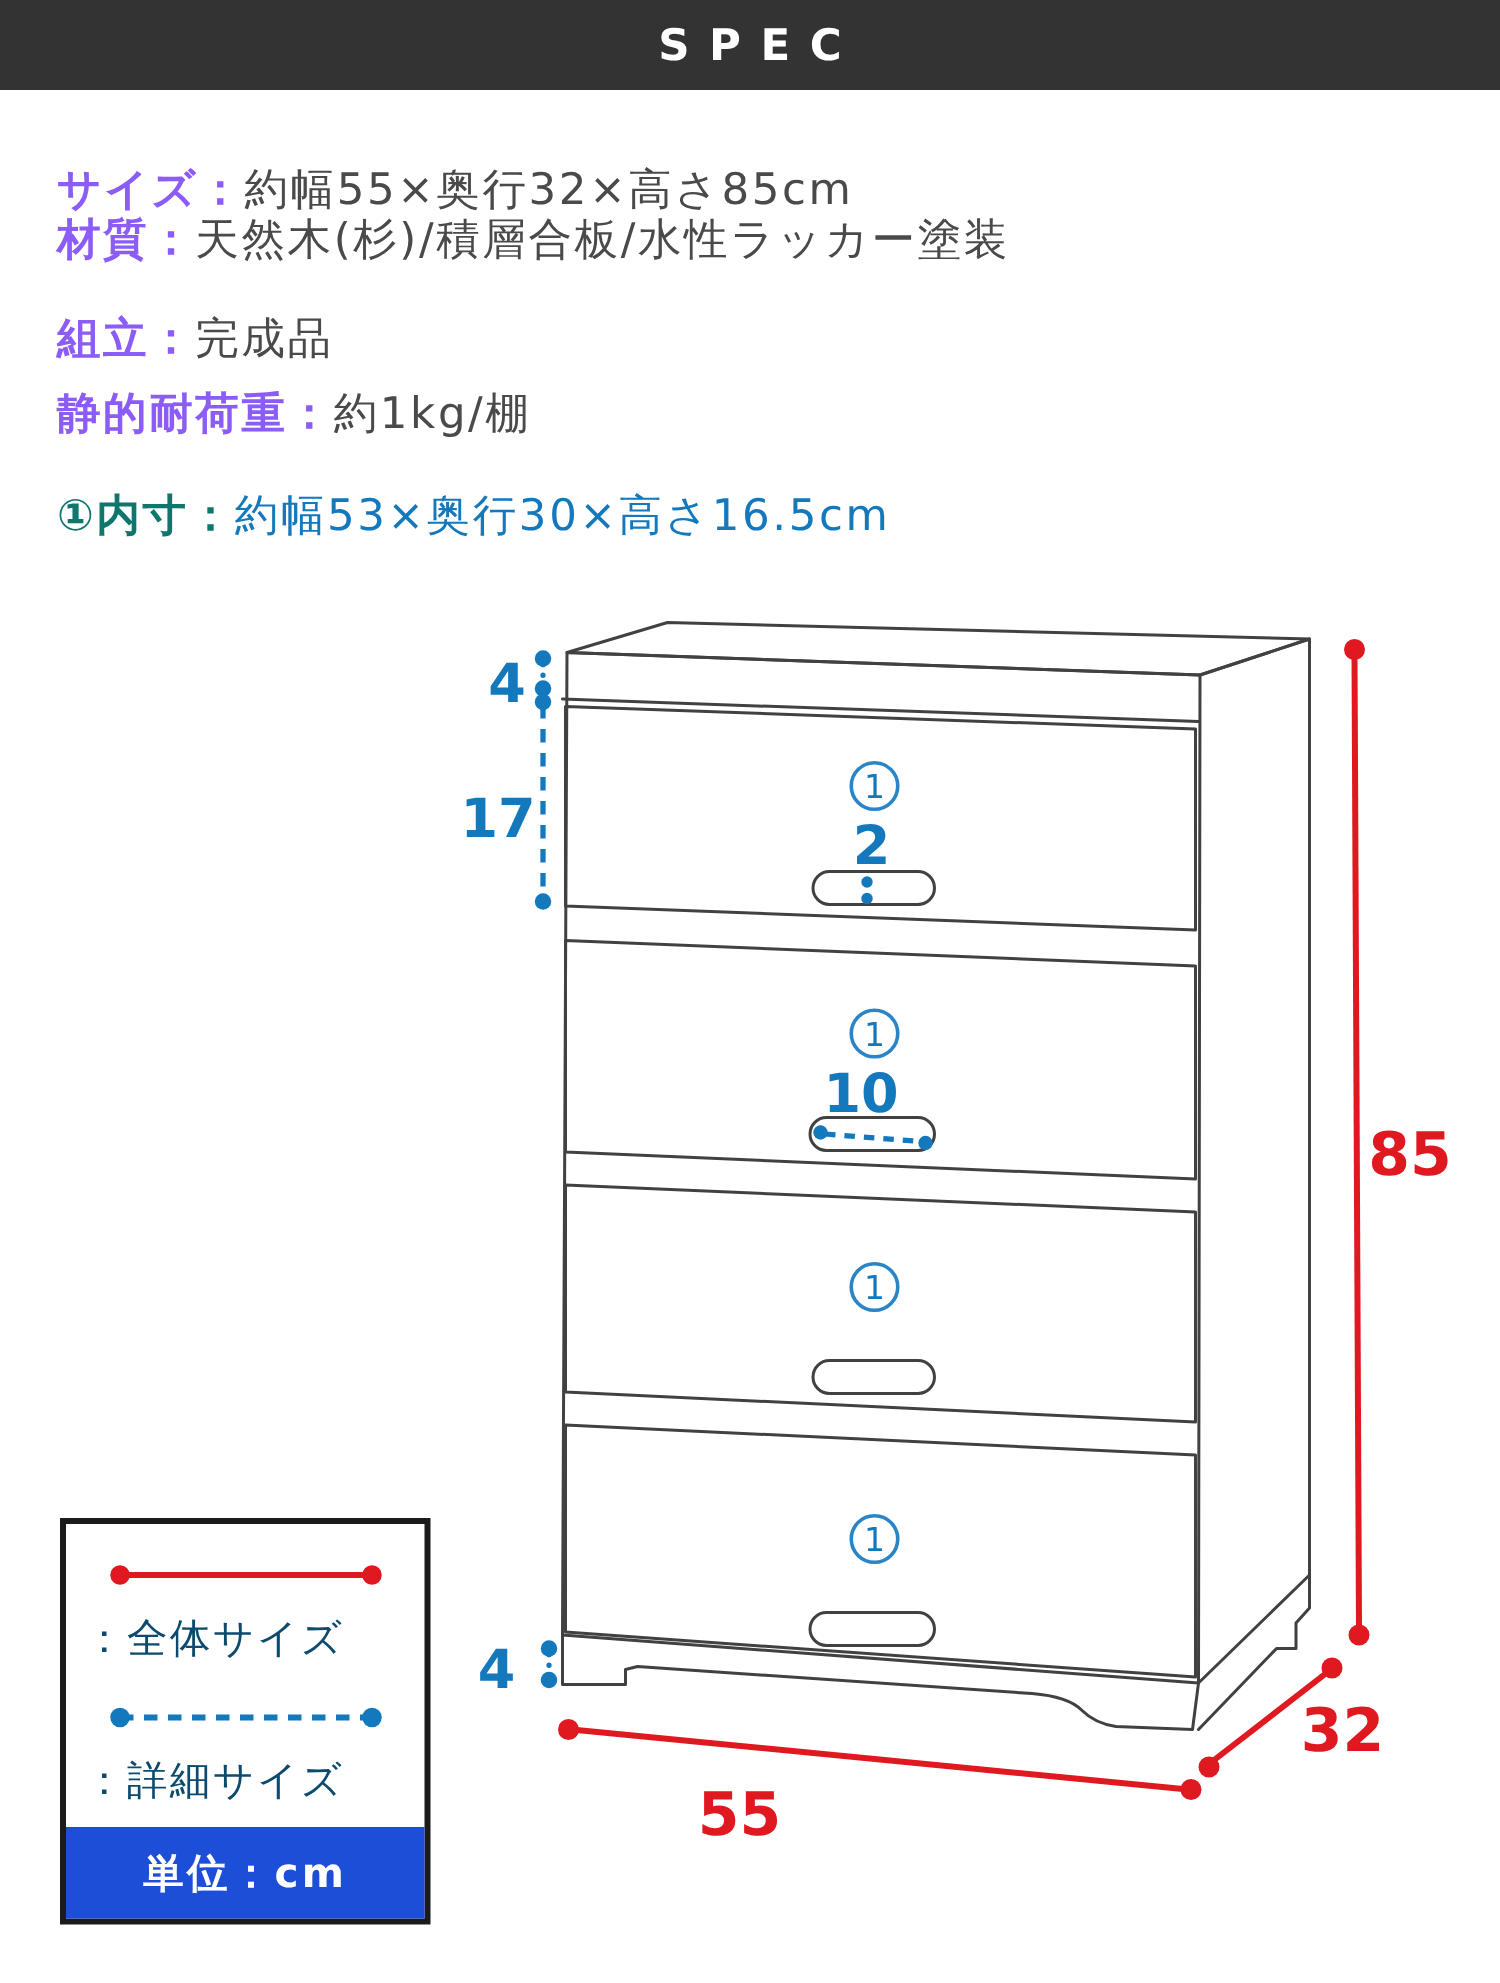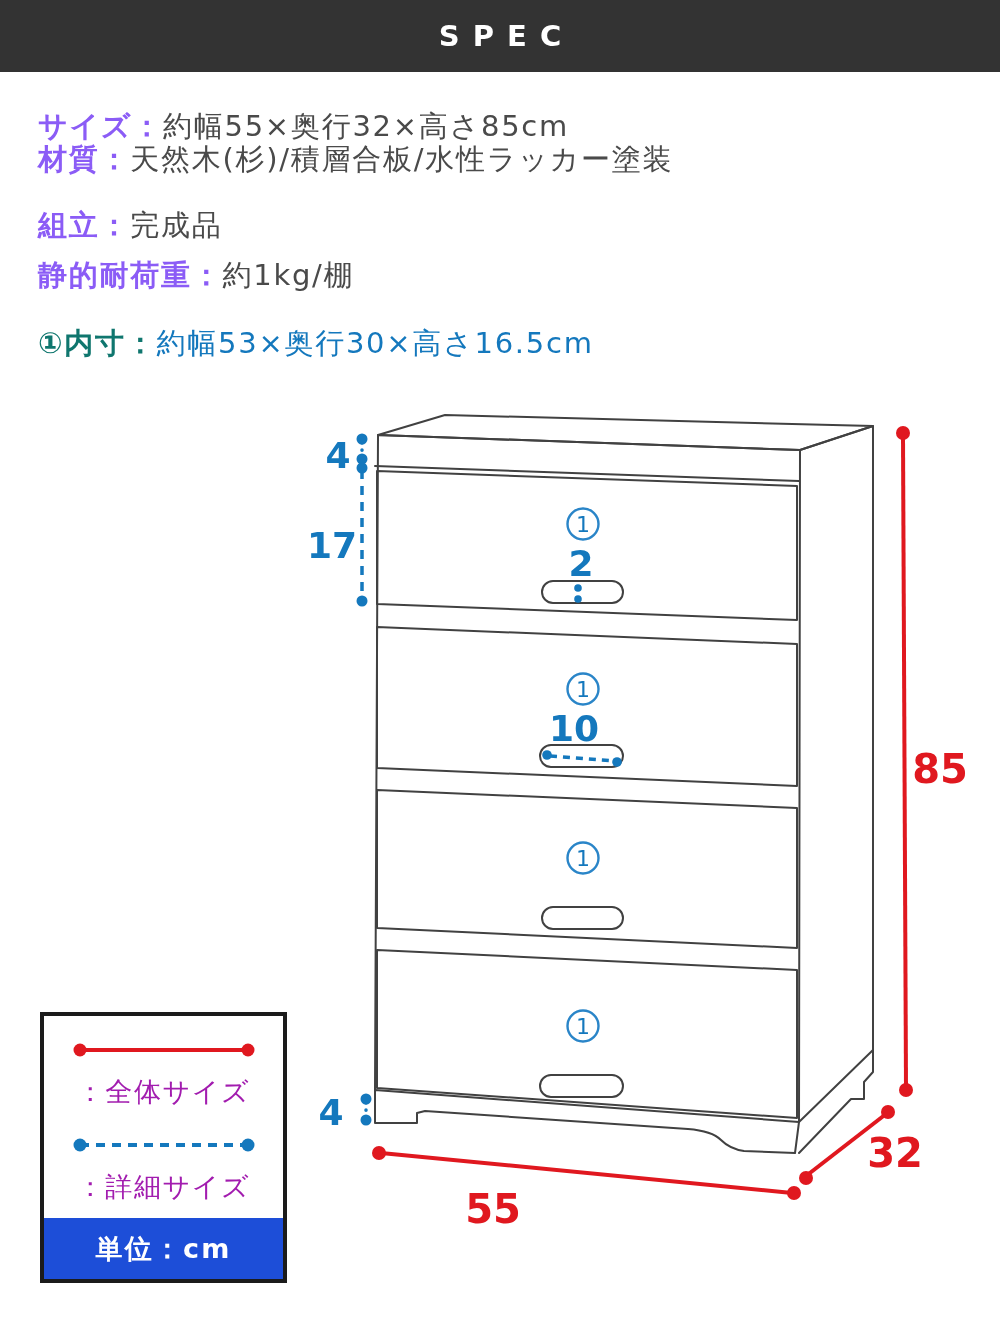--- a/index.html
+++ b/index.html
@@ -2,43 +2,43 @@
 <html><head>
 <meta charset="utf-8">
 <style>
   html,body{margin:0;padding:0;}
   body{
     width:1000px;height:1322px;position:relative;background:#ffffff;
     font-family:"DejaVu Sans",sans-serif;overflow:hidden;
   }
   
   .spec-header{
-    position:absolute;left:0;top:0;width:1000px;height:72px;
+    position:absolute;left:0;top:0;width:1000px;height:60px;
     background:#333333;color:#ffffff;display:flex;align-items:center;justify-content:center;
     font-size:29px;font-weight:bold;letter-spacing:0.45em;text-indent:0.45em;
   }
   
   .spec-line{
     position:absolute;left:38px;font-size:29px;color:#4a4a4a;
     letter-spacing:0.06em;white-space:nowrap;line-height:34px;
   }
   .spec-line .lbl{font-weight:bold;color:#8b5cf6;}
   .spec-line.blue{color:#1478bd;}
   .spec-line.blue .lbl{color:#0f766e;}
   
   .diagram-svg{position:absolute;left:0;top:0;width:1000px;height:1322px;}
   
   .legend-box{
     position:absolute;left:40px;top:1012px;width:247px;height:271px;
     border:4px solid #1b1b1b;background:#ffffff;box-sizing:border-box;
   }
   .legend-swatch{position:absolute;left:50%;transform:translateX(-50%);}
   .legend-text{
-    position:absolute;left:0;width:100%;text-align:center;
-    font-size:27px;color:#a21caf;letter-spacing:0.06em;white-space:nowrap;
+    position:absolute;left:12px;width:100%;
+    font-size:27px;color:#0c4a6e;letter-spacing:0.06em;white-space:nowrap;
   }
   .legend-unit{
     position:absolute;left:0;bottom:0;width:100%;height:61px;background:#1d4ed8;
     color:#ffffff;font-size:27px;font-weight:bold;letter-spacing:0.08em;
     display:flex;align-items:center;justify-content:center;
   }
   
   .art{stroke:#414141;stroke-width:2;fill:none;stroke-linejoin:round;stroke-linecap:round;}
   .artf{stroke:#414141;stroke-width:2;fill:#ffffff;stroke-linejoin:round;}
   .red-ln{stroke:#e0181f;stroke-width:4;fill:none;}

